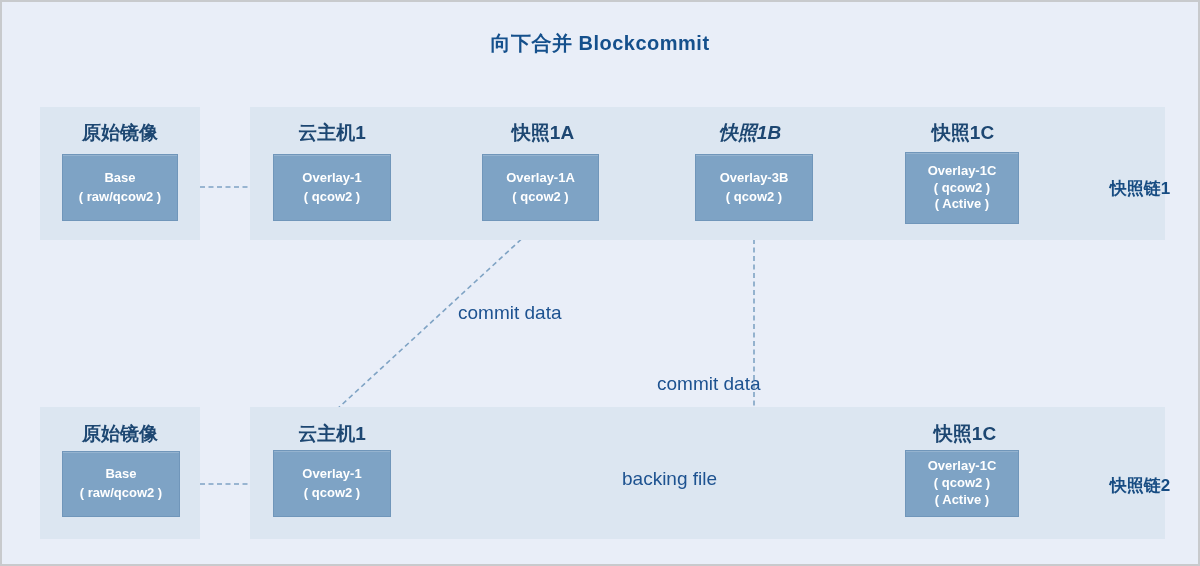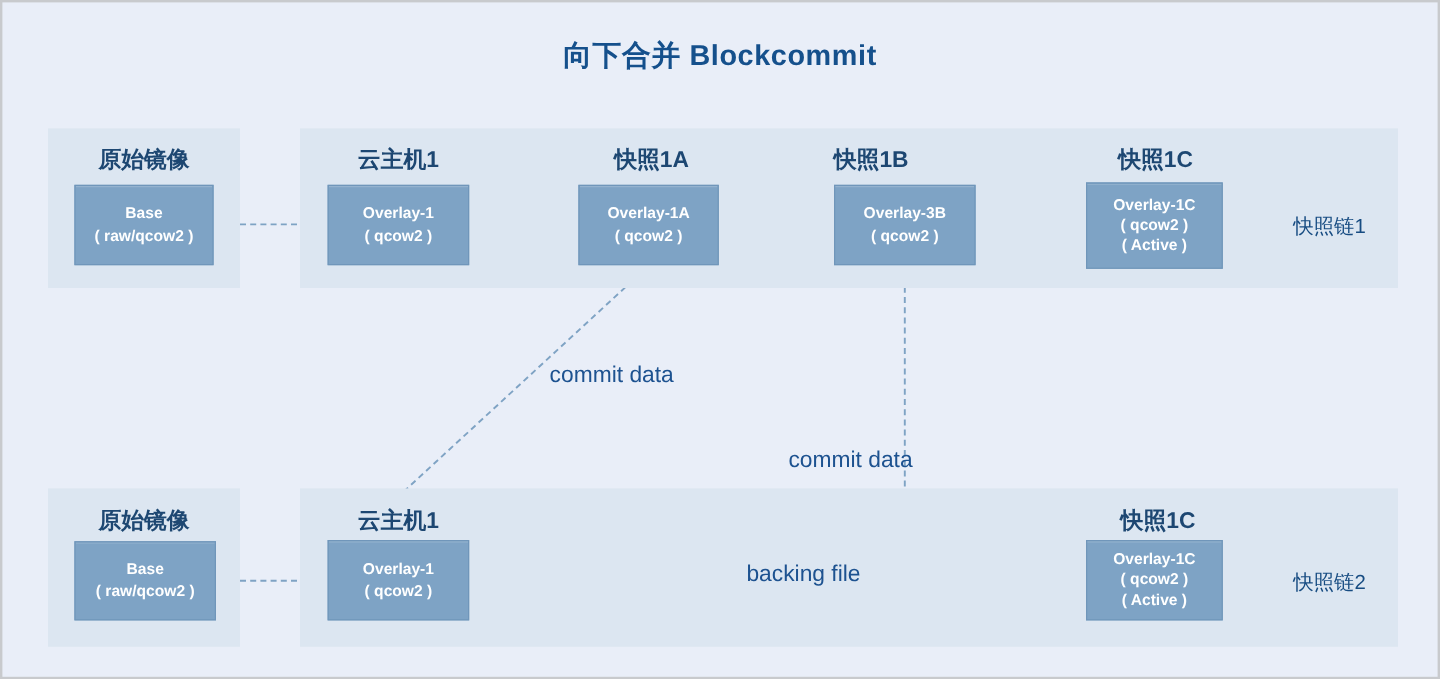--- a/index.html
+++ b/index.html
@@ -7,42 +7,43 @@
   body { font-family:"Liberation Sans","DejaVu Sans",sans-serif; }
 
   #canvas {
     position:relative; width:1200px; height:566px;
     background:var(--canvas-bg,#e9eef8);
     border:2px solid var(--frame-border,#c8cacd);
     overflow:hidden;
   }
   #title {
     position:absolute; top:28px; left:0; width:100%;
-    text-align:center; font-size:24px; font-weight:bold;
+    text-align:center; font-size:20px; font-weight:bold;
     color:var(--title-text,#15508c); letter-spacing:.5px;
   }
   .panel { position:absolute; background:var(--panel-bg,#dce6f1); }
   .node-label {
     position:absolute; transform:translateX(-50%);
     font-size:19px; font-weight:600; color:var(--label-text,#1d4772);
     white-space:nowrap;
   }
   .box {
     position:absolute; display:flex; flex-direction:column;
     align-items:center; justify-content:center;
     background:var(--box-fill,#7ea3c5);
     border:1px solid var(--box-border,#7096ba);
     color:var(--box-text,#ffffff);
     font-size:13px; font-weight:600; line-height:1.45; text-align:left;
     box-shadow:inset 0 1px 0 rgba(255,255,255,.18);
   }
   .chain-label {
     position:absolute; transform:translateX(-50%);
-    font-size:17px; font-weight:normal; color:var(--chain-label-text,#174c82);
+    font-size:17px; font-weight:bold; color:var(--chain-label-text,#174c82);
     white-space:nowrap;
+    margin-left:32px;
   }
   .annotation {
     position:absolute; font-size:19px;
     color:var(--annotation-text,#1d5290); white-space:nowrap;
   }
   #arrows { position:absolute; top:0; left:0; pointer-events:none; }
   .arrow {
     fill:none; stroke:var(--arrow-stroke,#7fa3c4);
     stroke-width:1.6; stroke-dasharray:5 3.5;
   }
@@ -75,21 +76,21 @@
     <div class="node-label" style="left:80px;top:13px;">原始镜像</div>
     <div class="box" style="left:22px;top:47px;width:116px;height:67px;">
       <div>Base</div>
       <div>( raw/qcow2 )</div>
     </div>
   </div>
 
   <div class="panel" style="left:248px;top:105px;width:915px;height:133px;">
     <div class="node-label" style="left:82px;top:13px;">云主机1</div>
     <div class="node-label" style="left:293px;top:13px;">快照1A</div>
-    <div class="node-label" style="left:476px;top:13px;">快照1B</div>
+    <div class="node-label" style="left:500px;top:13px;font-style:italic;">快照1B</div>
     <div class="node-label" style="left:713px;top:13px;">快照1C</div>
 
     <div class="box" style="left:23px;top:47px;width:118px;height:67px;">
       <div>Overlay-1</div>
       <div>( qcow2 )</div>
     </div>
     <div class="box" style="left:232px;top:47px;width:117px;height:67px;">
       <div>Overlay-1A</div>
       <div>( qcow2 )</div>
     </div>

